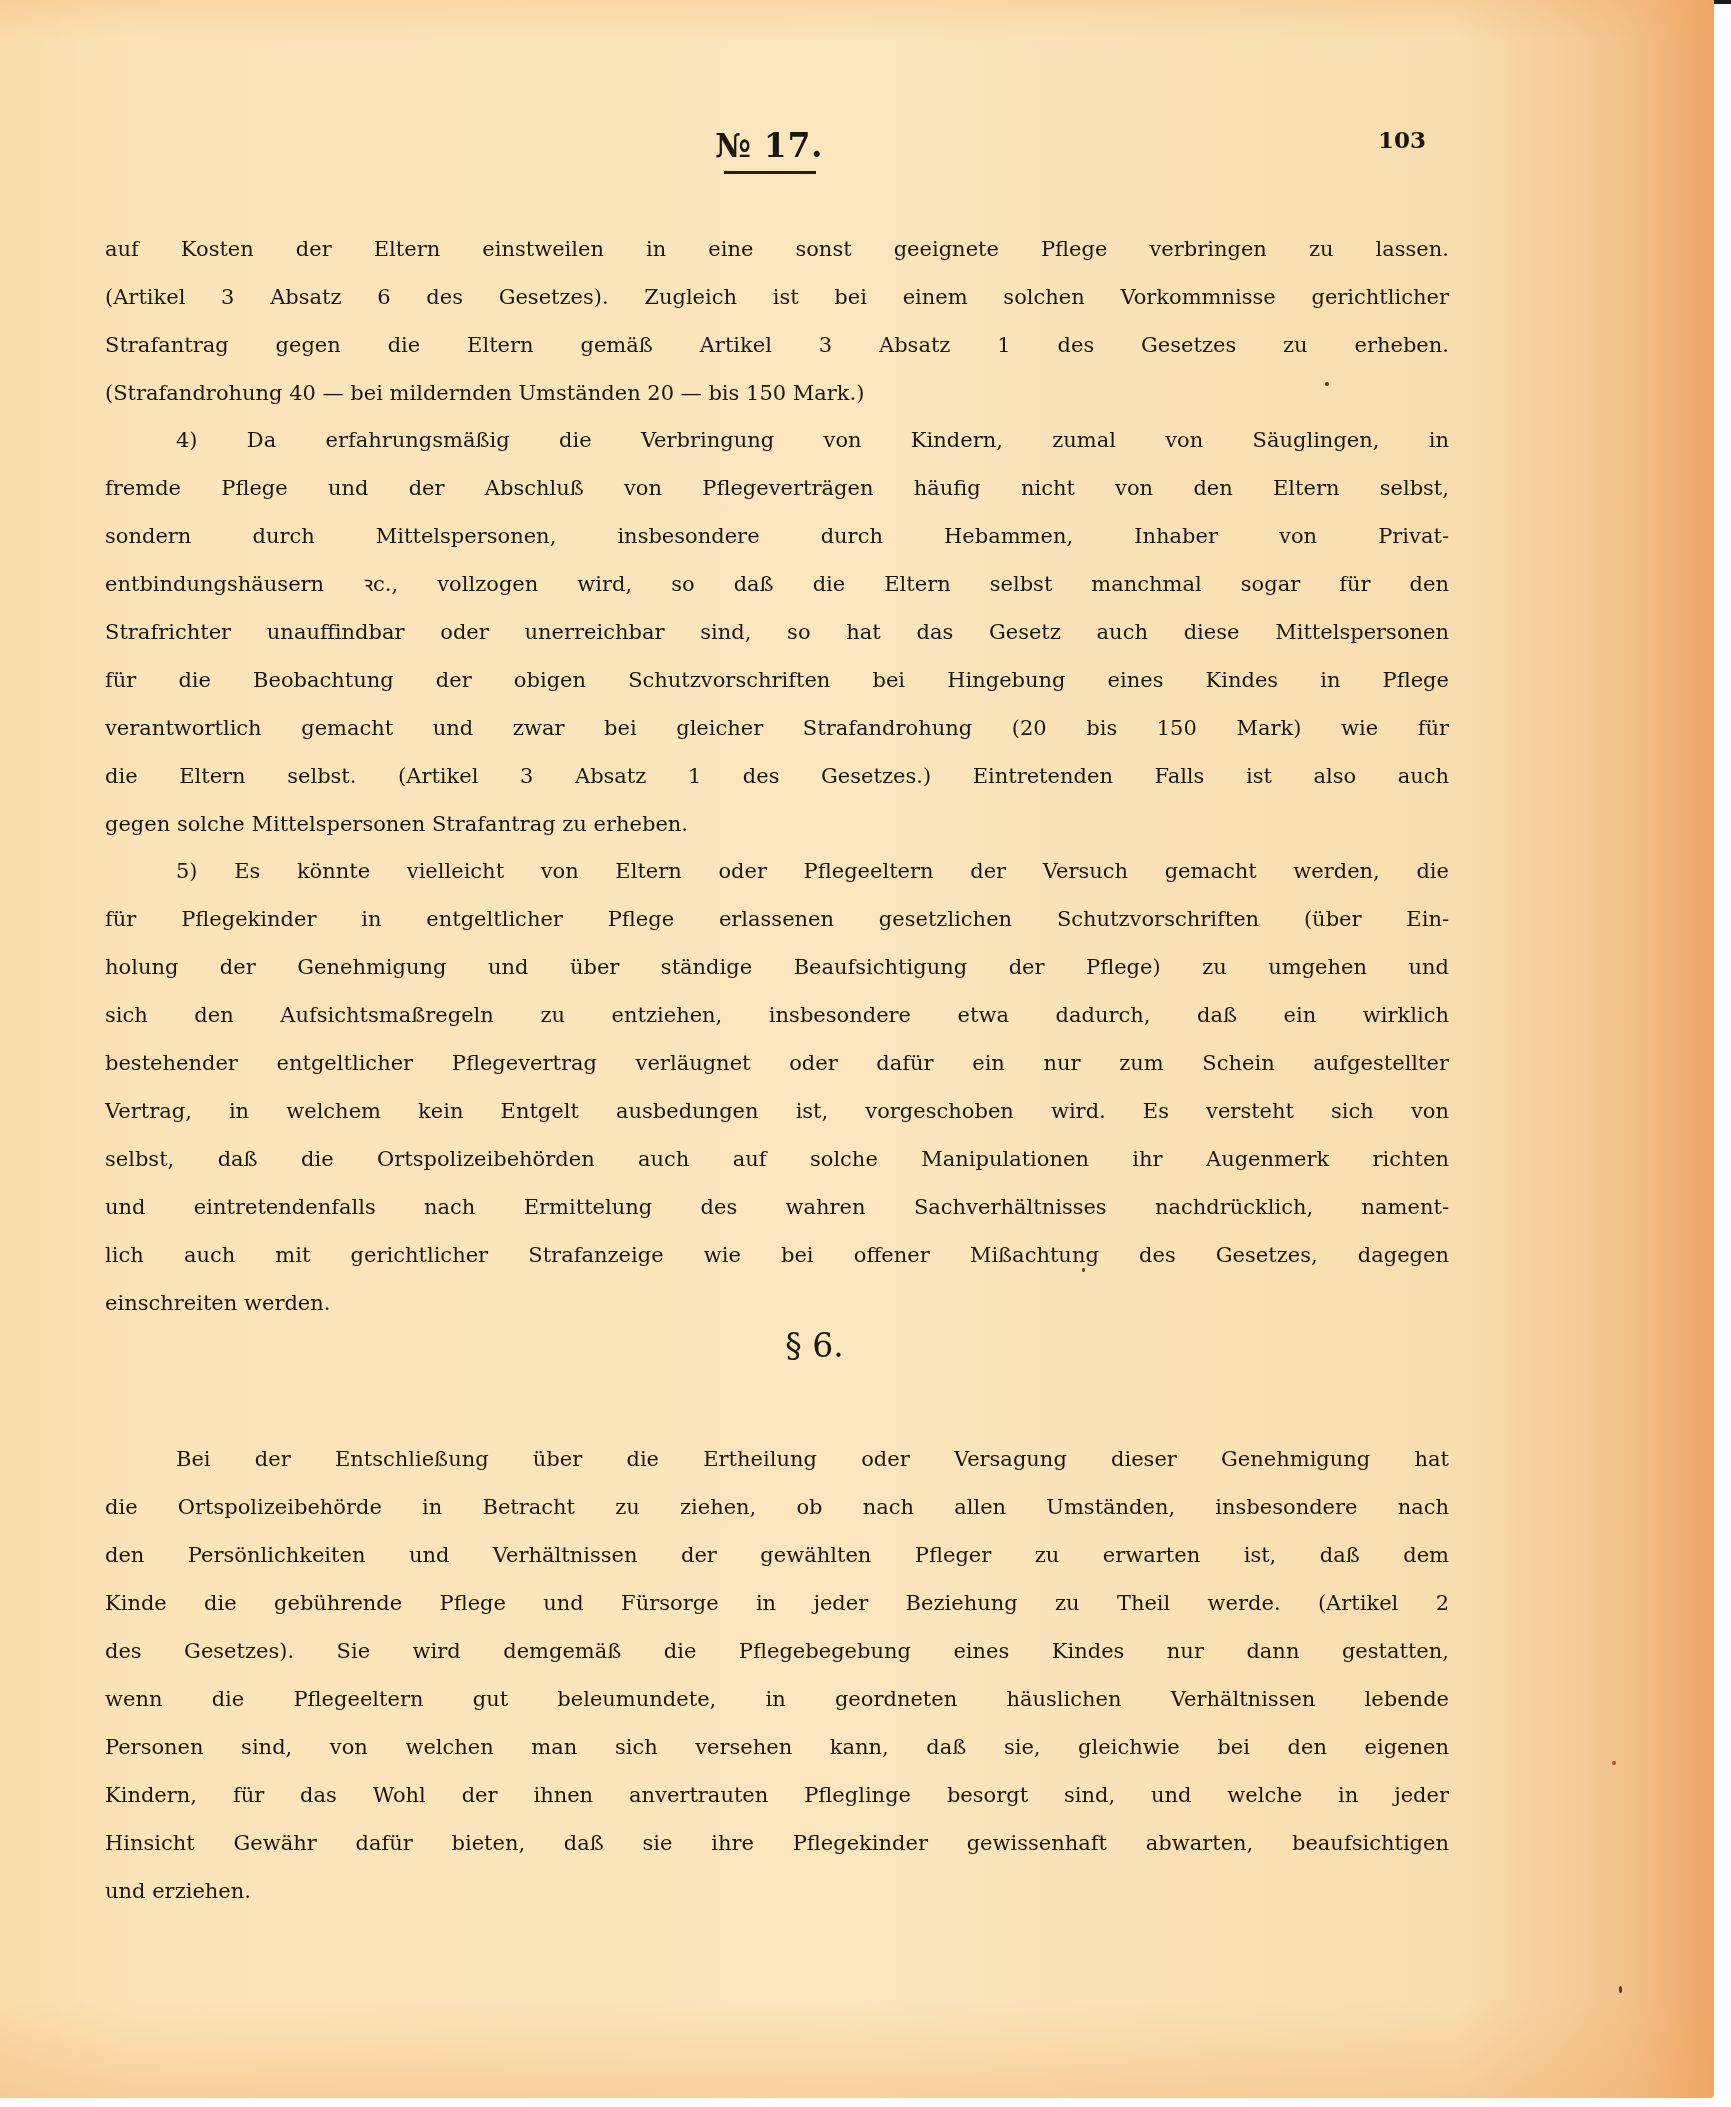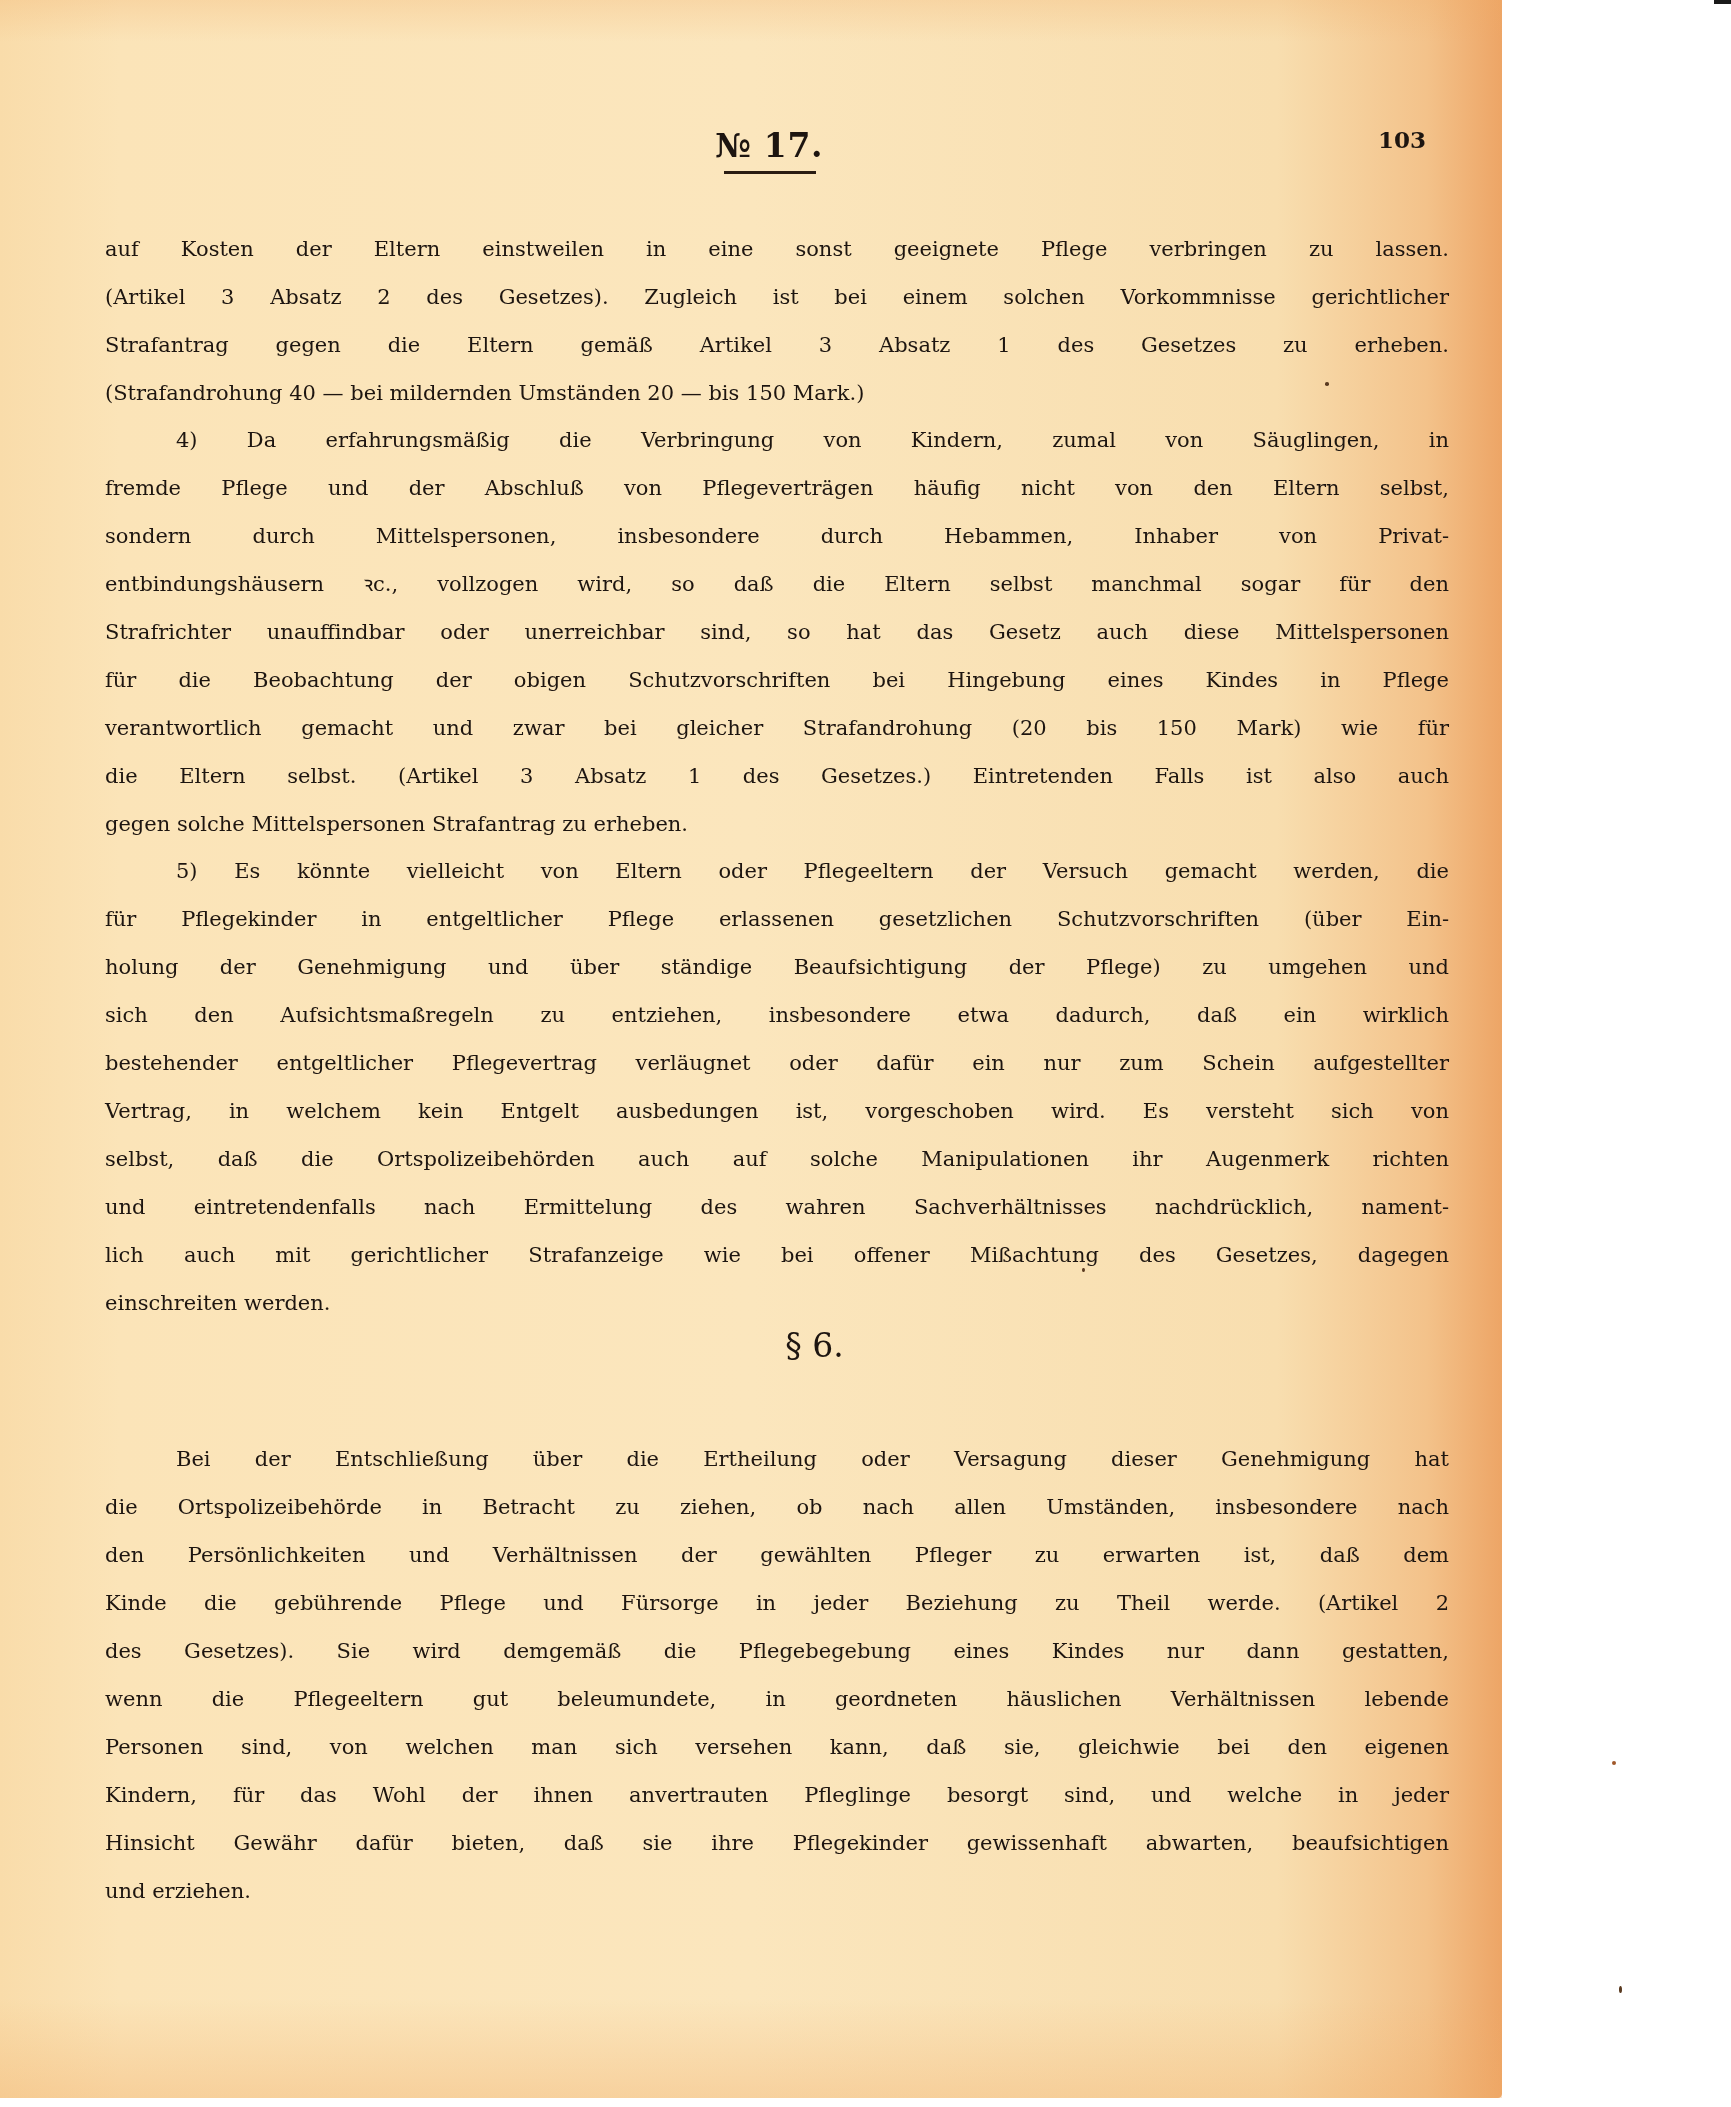--- a/index.html
+++ b/index.html
@@ -10,21 +10,21 @@
     body {
       width: 1731px;
       height: 2108px;
       position: relative;
       overflow: hidden;
     }
     .page {
       position: absolute;
       left: 0;
       top: 0;
-      width: 1502px;
+      width: 1714px;
       height: 2098px;
       background:
         radial-gradient(ellipse at 30% 40%, rgba(255,238,200,0.0) 0%, rgba(255,238,200,0.0) 60%),
         linear-gradient(90deg, #f9dcaa 0%, #fbe4b8 8%, #fbe6bd 50%, #f8deaf 85%, #f3c28a 95%, #eda566 100%);
       border-bottom-right-radius: 4.2px;
     }
     .page::after {
       content: "";
       position: absolute;
       left: 0; right: 0; bottom: 0;
@@ -130,21 +130,21 @@
 <body>
 
 <div class="page">
 
   <div class="ink header-no">№ 17.</div>
   <div class="header-rule"></div>
   <div class="ink page-number">103</div>
 
   <div class="ink body-text" style="top:225px;">
     <span class="line">auf Kosten der Eltern einstweilen in eine sonst geeignete Pflege verbringen zu lassen.</span>
-    <span class="line">(Artikel 3 Absatz 2 des Gesetzes). Zugleich ist bei einem solchen Vorkommnisse gerichtlicher</span>
+    <span class="line">(Artikel 3 Absatz 6 des Gesetzes). Zugleich ist bei einem solchen Vorkommnisse gerichtlicher</span>
     <span class="line">Strafantrag gegen die Eltern gemäß Artikel 3 Absatz 1 des Gesetzes zu erheben.</span>
     <span class="line last">(Strafandrohung 40 — bei mildernden Umständen 20 — bis 150 Mark.)</span>
   </div>
 
   <div class="ink body-text" style="top:416px;">
     <span class="line indent">4) Da erfahrungsmäßig die Verbringung von Kindern, zumal von Säuglingen, in</span>
     <span class="line">fremde Pflege und der Abschluß von Pflegeverträgen häufig nicht von den Eltern selbst,</span>
     <span class="line">sondern durch Mittelspersonen, insbesondere durch Hebammen, Inhaber von Privat-</span>
     <span class="line">entbindungshäusern ꝛc., vollzogen wird, so daß die Eltern selbst manchmal sogar für den</span>
     <span class="line">Strafrichter unauffindbar oder unerreichbar sind, so hat das Gesetz auch diese Mittelspersonen</span>

